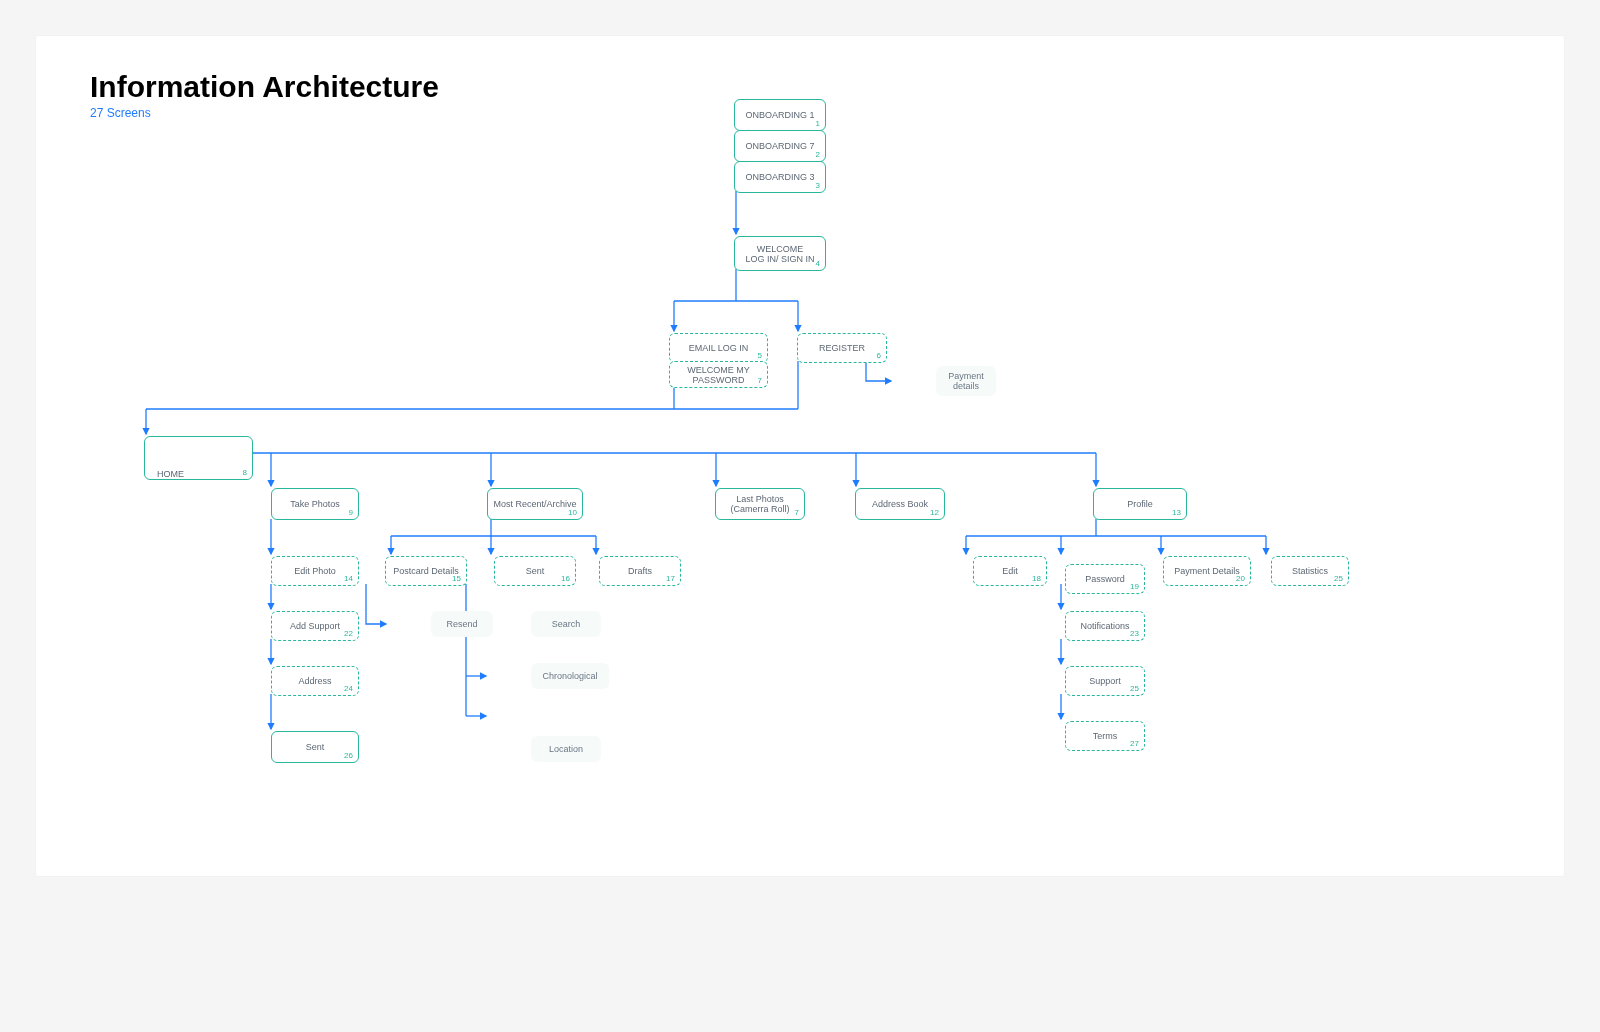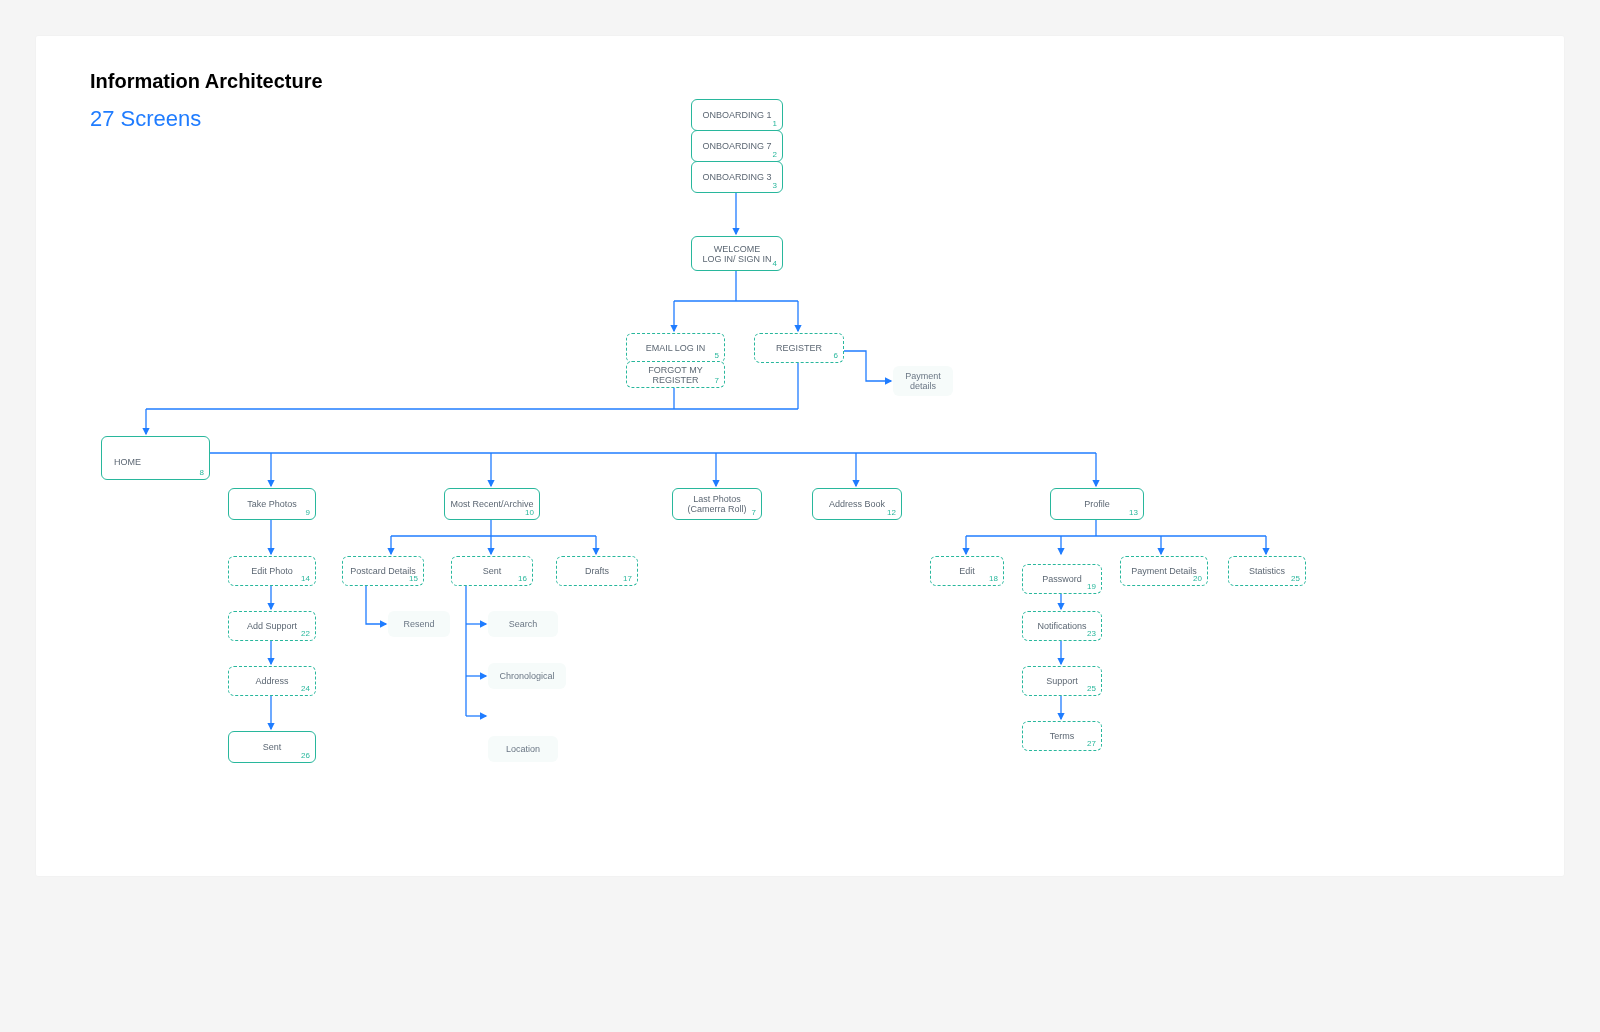--- a/index.html
+++ b/index.html
@@ -1,22 +1,22 @@
 <!DOCTYPE html>
 <html><head>
 <meta charset="utf-8">
 <style>
   html,body{margin:0;padding:0;background:#f5f5f5;font-family:-apple-system,BlinkMacSystemFont,"Segoe UI",Helvetica,Arial,sans-serif;}
   .stage{width:1600px;height:1032px;position:relative;}
   .card{position:absolute;left:36px;top:36px;width:1528px;height:840px;background:#fff;border-radius:2px;box-shadow:0 0 2px rgba(0,0,0,.05);}
-  .title{position:absolute;font-weight:800;font-size:20px;color:#000;}
-  .subtitle{position:absolute;font-size:22px;color:#1f7cff;}
+  .title{position:absolute;font-weight:800;font-size:30px;color:#000;}
+  .subtitle{position:absolute;font-size:12px;color:#1f7cff;}
   
   .node{position:absolute;border-radius:6px;font-size:9px;color:#5c6773;text-align:center;
-        display:flex;flex-direction:column;justify-content:center;align-items:center;background:#fff;}
+        display:flex;flex-direction:column;justify-content:center;align-items:center;background:#fff;margin-left:43px;}
   .node.solid{border:1px solid #28b79c;}
   .node.dashed{border:1px dashed #28b79c;}
   .node.pale{background:#f6fbfa;border:none;color:#6b7785;}
   .node .n{position:absolute;right:5px;bottom:2px;font-size:8px;color:#28b79c;}
   svg.wires{position:absolute;left:0;top:0;overflow:visible;}
   line,polyline{stroke:#1f7cff;stroke-width:1.3;fill:none;}
   polygon.arr{fill:#1f7cff;}
 </style>
 </head>
 <body>
@@ -102,32 +102,32 @@
     <span>WELCOME</span>
     <span>LOG IN/ SIGN IN</span>
     <span class="n">4</span>
   </div>
 
   <div class="node dashed" style="left:590px;top:297px;width:97px;height:28px">
     <span>EMAIL LOG IN</span>
     <span class="n">5</span>
   </div>
   <div class="node dashed" style="left:590px;top:325px;width:97px;height:25px">
-    <span>FORGOT MY REGISTER</span>
+    <span>WELCOME MY PASSWORD</span>
     <span class="n">7</span>
   </div>
   <div class="node dashed" style="left:718px;top:297px;width:88px;height:28px">
     <span>REGISTER</span>
     <span class="n">6</span>
   </div>
   <div class="node pale" style="left:857px;top:330px;width:60px;height:30px">
     <span>Payment details</span>
   </div>
 
-  <div class="node solid" style="left:65px;top:400px;width:95px;height:34px;justify-content:center;align-items:flex-start;padding:8px 0 0 12px">
+  <div class="node solid" style="left:65px;top:400px;width:95px;height:34px;justify-content:flex-end;align-items:flex-start;padding:8px 0 0 12px">
     <span>HOME</span>
     <span class="n">8</span>
   </div>
 
   <div class="node solid" style="left:192px;top:452px;width:86px;height:30px">
     <span>Take Photos</span>
     <span class="n">9</span>
   </div>
   <div class="node solid" style="left:408px;top:452px;width:94px;height:30px">
     <span>Most Recent/Archive</span>

